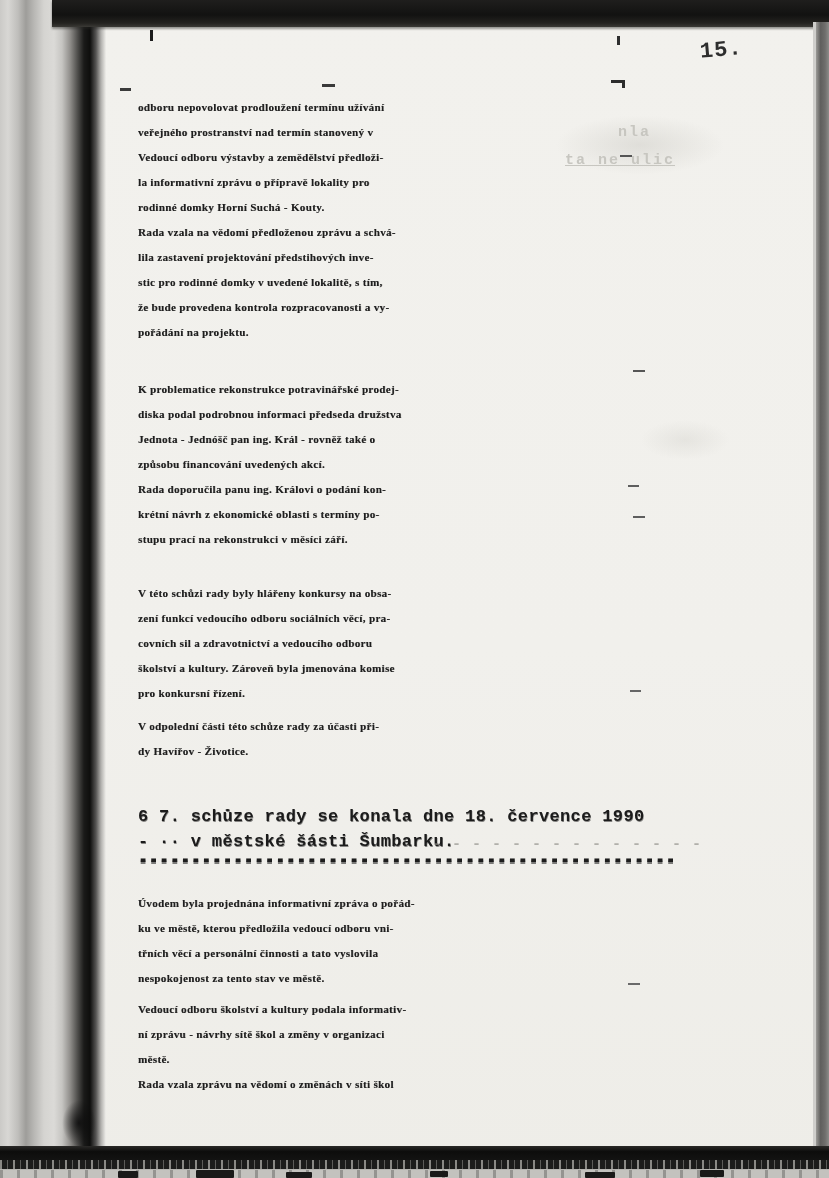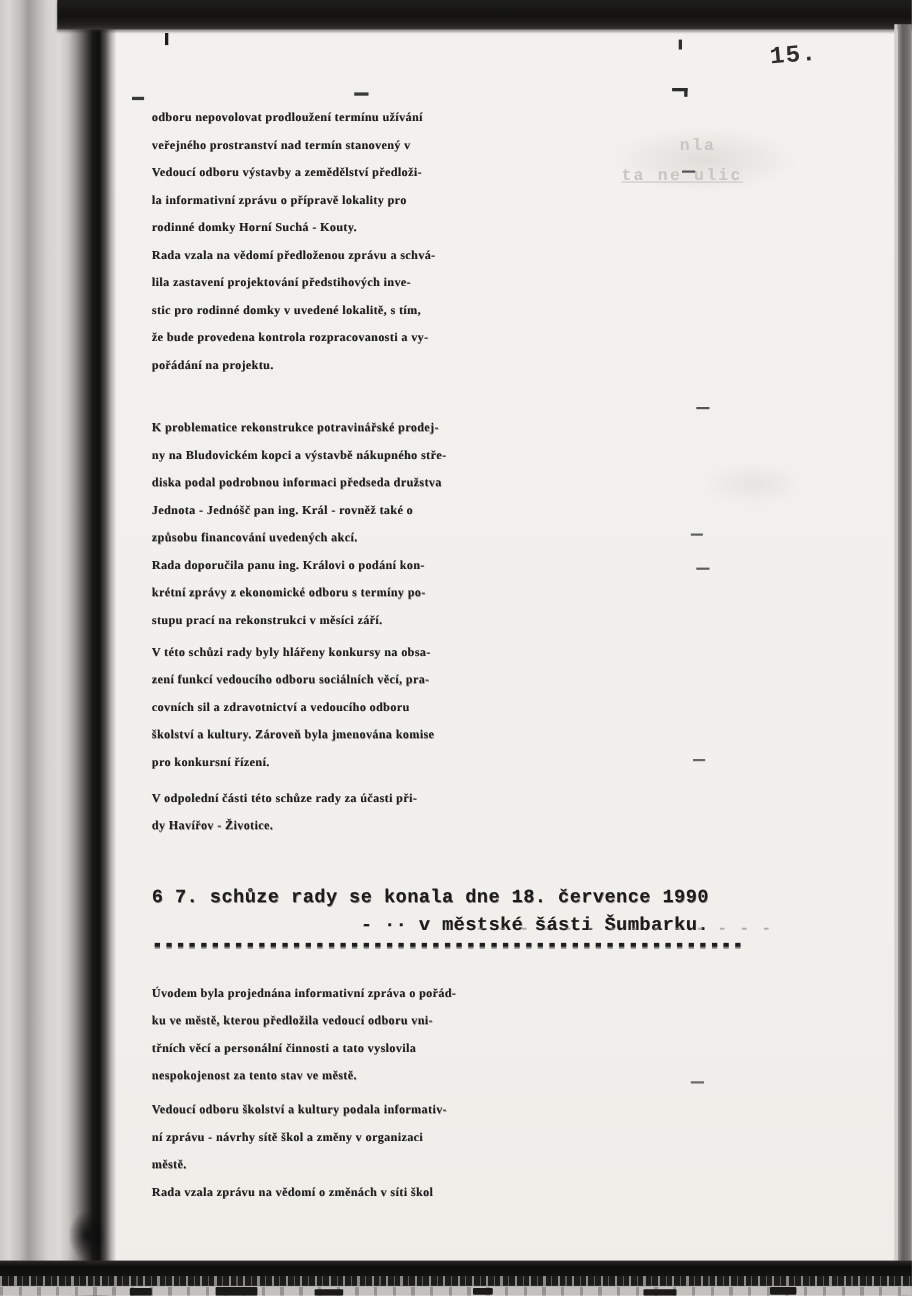--- a/index.html
+++ b/index.html
@@ -21,21 +21,21 @@
 
   
   .para{position:absolute;left:138px;}
   .line{
     white-space:pre;font-size:11px;line-height:25px;font-weight:700;
     color:#1e1e1e;letter-spacing:.35px;
     text-shadow:.4px .4px .3px rgba(25,25,25,.45);
     font-family:Liberation Serif, serif;
   }
   .heading-line{white-space:pre;font-size:17px;line-height:25px;font-weight:700;
-    color:#1b1b1b;letter-spacing:.35px;text-shadow:.5px .5px .4px rgba(25,25,25,.5);text-align:right;}
+    color:#1b1b1b;letter-spacing:.35px;text-shadow:.5px .5px .4px rgba(25,25,25,.5);}
   .rule{
     position:absolute;left:138px;top:851px;font-size:17px;font-weight:700;color:#1c1c1c;
     letter-spacing:.35px;white-space:pre;transform:scaleY(1.7);
     text-shadow:0 1px 0 rgba(28,28,28,.55);
   }
   .trail{
     position:absolute;left:432px;top:836px;font-size:15px;font-weight:700;color:#8f8e88;
     white-space:pre;opacity:.65;letter-spacing:1px;
   }
   .page-number{
@@ -115,26 +115,25 @@
     <div class="line">rodinné domky Horní Suchá - Kouty.</div>
     <div class="line">Rada vzala na vědomí předloženou zprávu a schvá-</div>
     <div class="line">lila zastavení projektování předstihových inve-</div>
     <div class="line">stic pro rodinné domky v uvedené lokalitě, s tím,</div>
     <div class="line">že bude provedena kontrola rozpracovanosti a vy-</div>
     <div class="line">pořádání na projektu.</div>
   </div>
 
   <div class="para" style="top:377px">
     <div class="line">K problematice rekonstrukce potravinářské prodej-</div>
-    <div class="line">ny na Bludovickém kopci a výstavbě nákupného stře-</div>
     <div class="line">diska podal podrobnou informaci předseda družstva</div>
     <div class="line">Jednota - Jednóšč pan ing. Král - rovněž také o</div>
     <div class="line">způsobu financování uvedených akcí.</div>
     <div class="line">Rada doporučila panu ing. Královi o podání kon-</div>
-    <div class="line">krétní zprávy z ekonomické odboru s termíny po-</div>
+    <div class="line">krétní návrh z ekonomické oblasti s termíny po-</div>
     <div class="line">stupu prací na rekonstrukci v měsíci září.</div>
   </div>
 
   <div class="para" style="top:581px">
     <div class="line">V této schůzi rady byly hlářeny konkursy na obsa-</div>
     <div class="line">zení funkcí vedoucího odboru sociálních věcí, pra-</div>
     <div class="line">covních sil a zdravotnictví a vedoucího odboru</div>
     <div class="line">školství a kultury. Zároveň byla jmenována komise</div>
     <div class="line">pro konkursní řízení.</div>
   </div>

